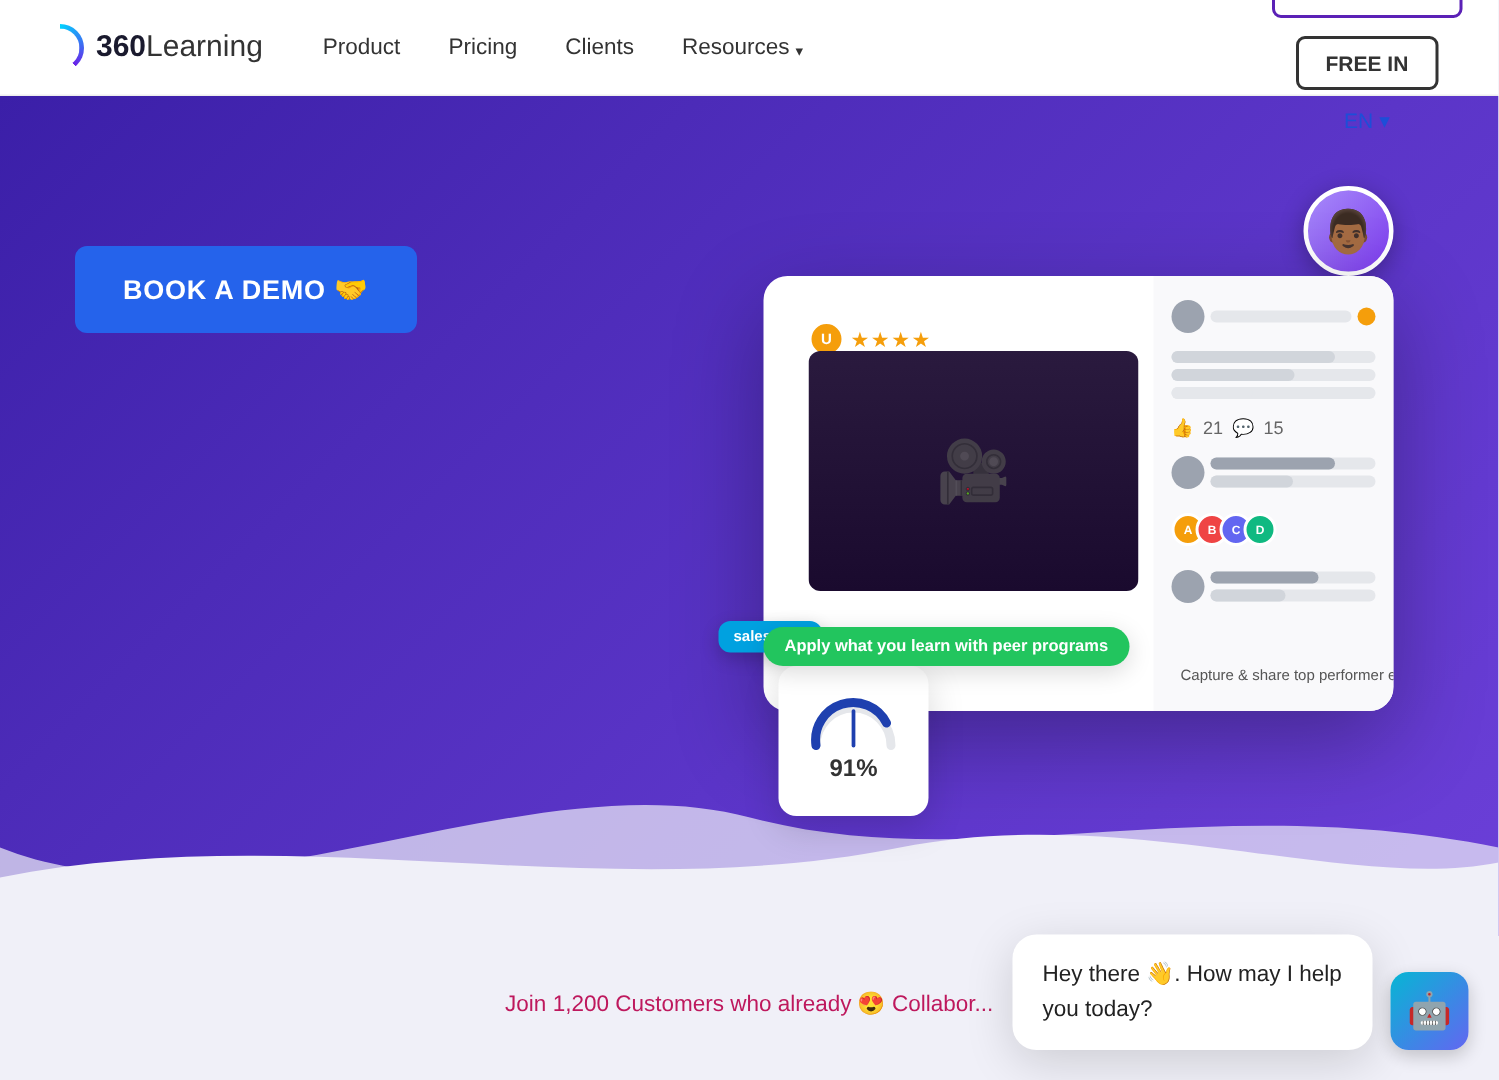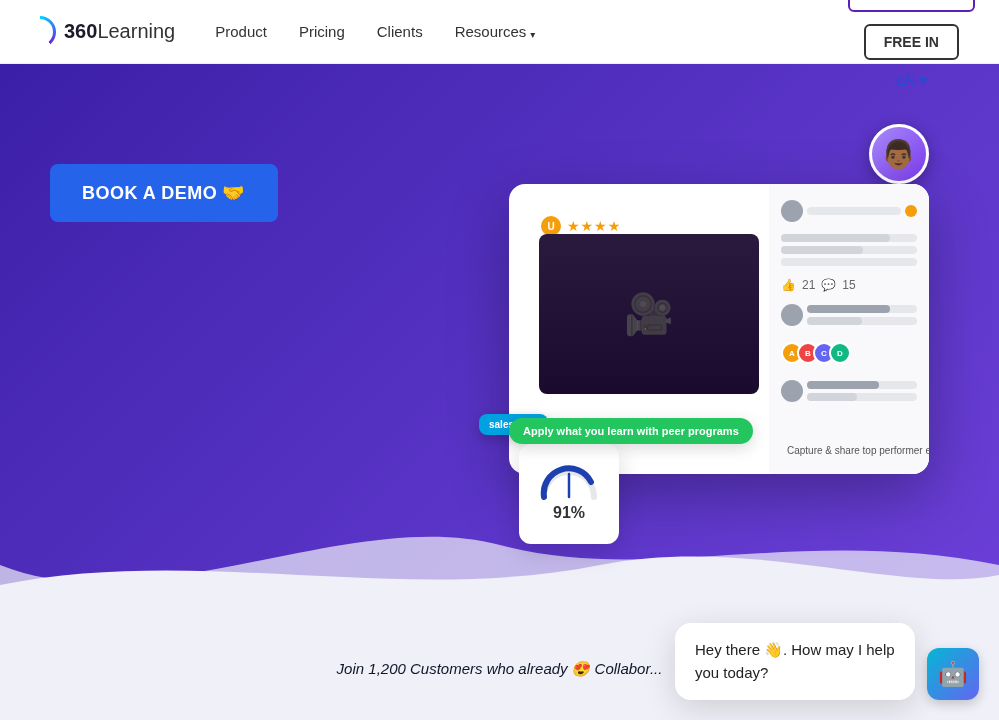--- a/index.html
+++ b/index.html
@@ -174,21 +174,21 @@
     }
     .gauge-svg { width: 60px; height: 40px; }
     .gauge-val { font-size: 16px; font-weight: 700; color: #333; margin-top: 4px; }
 
     
     .bottom-section {
       background: #f0f0f8; padding: 20px 0 0;
       text-align: center;
     }
     .join-text {
-      font-size: 15px; color: #0f172a; padding: 16px 0 8px; font-style: italic;
+      font-size: 15px; color: #be185d; padding: 16px 0 8px;
     }
 
     
     .chat-widget {
       position: fixed; bottom: 20px; right: 20px;
       display: flex; align-items: flex-end; gap: 12px; z-index: 100;
     }
     .chat-bubble-box {
       background: #fff; border-radius: 16px;
       padding: 16px 20px; max-width: 240px;

